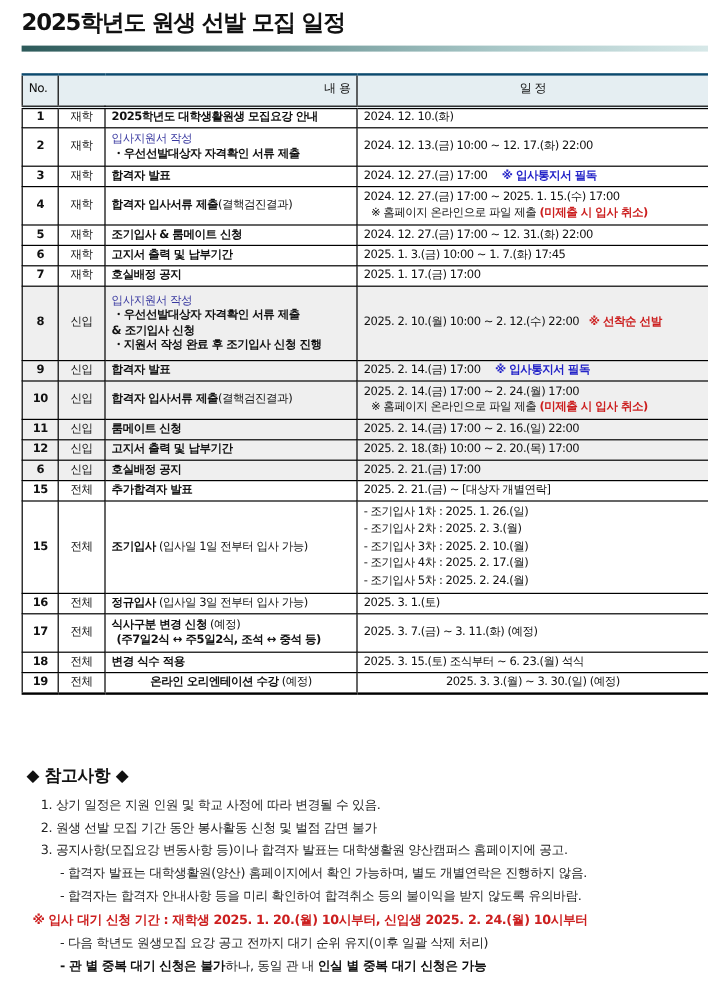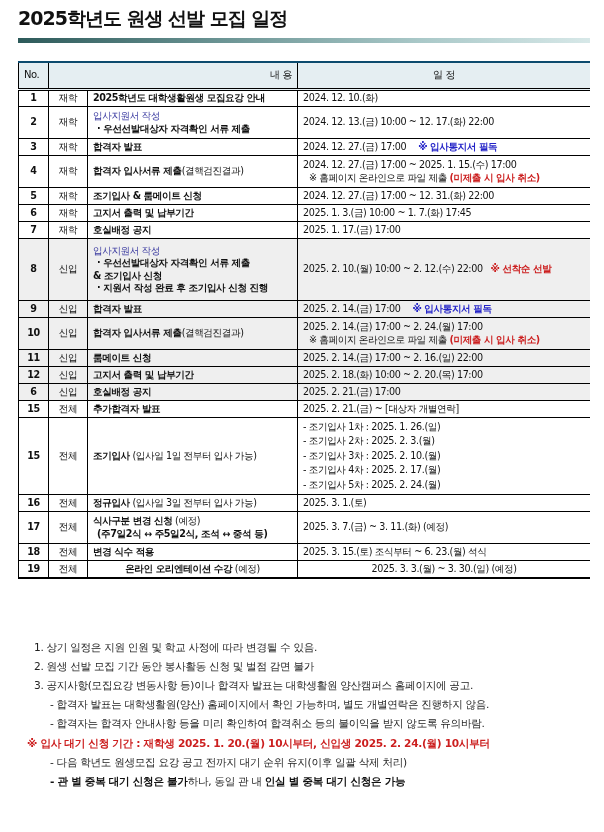--- a/index.html
+++ b/index.html
@@ -183,20 +183,21 @@
     <tr class="r1 last">
       <td class="no">19</td>
       <td class="who">전체</td>
       <td class="what"><span>온라인 오리엔테이션 수강</span><span class="light"> (예정)</span></td>
       <td class="date">2025. 3. 3.(월) ~ 3. 30.(일) (예정)</td>
     </tr>
   </tbody>
 </table>
 
 <div class="ref">
+  <div class="ref-title">◆ 참고사항 ◆</div>
   <div class="ref-item">1. 상기 일정은 지원 인원 및 학교 사정에 따라 변경될 수 있음.</div>
   <div class="ref-item">2. 원생 선발 모집 기간 동안 봉사활동 신청 및 벌점 감면 불가</div>
   <div class="ref-item">3. 공지사항(모집요강 변동사항 등)이나 합격자 발표는 대학생활원 양산캠퍼스 홈페이지에 공고.</div>
   <div class="ref-sub">- 합격자 발표는 대학생활원(양산) 홈페이지에서 확인 가능하며, 별도 개별연락은 진행하지 않음.</div>
   <div class="ref-sub">- 합격자는 합격자 안내사항 등을 미리 확인하여 합격취소 등의 불이익을 받지 않도록 유의바람.</div>
   <div class="ref-red">※ 입사 대기 신청 기간 : 재학생 2025. 1. 20.(월) 10시부터, 신입생 2025. 2. 24.(월) 10시부터</div>
   <div class="ref-sub">- 다음 학년도 원생모집 요강 공고 전까지  대기 순위 유지(이후 일괄 삭제 처리)</div>
   <div class="ref-sub"><span class="ref-bold">- 관 별 중복 대기 신청은 불가</span><span>하나, 동일 관 내 </span><span class="ref-bold">인실 별 중복 대기 신청은 가능</span></div>
 </div>
 

